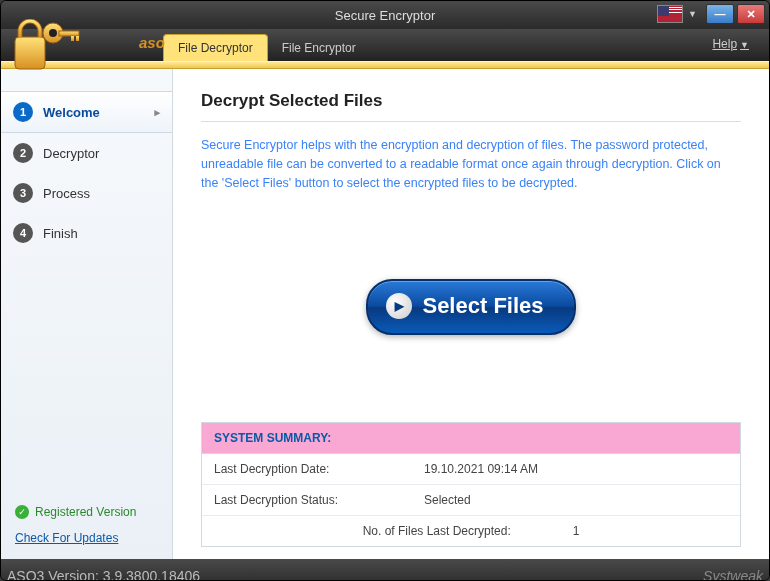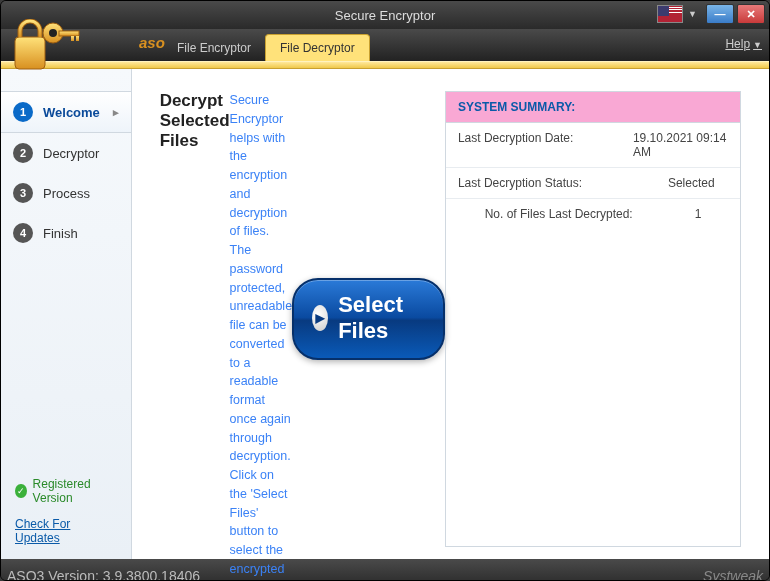--- a/index.html
+++ b/index.html
@@ -14,21 +14,21 @@
 .winbtn { width: 28px; height: 20px; border: 1px solid #333; border-radius: 2px; display: flex; align-items: center; justify-content: center; font-size: 11px; font-weight: bold; }
 .winbtn.min { background: linear-gradient(to bottom, #7ab5e8, #3a7cc8); color: #fff; }
 .winbtn.close { background: linear-gradient(to bottom, #e87a7a, #c83a3a); color: #fff; }
 
 
 .headerbar { height: 32px; background: linear-gradient(to bottom, #4a4a4a, #222); display: flex; align-items: flex-end; padding-left: 94px; position: relative; }
 .brand { position: absolute; left: 94px; top: 5px; color: #d89020; font-style: italic; font-weight: bold; font-size: 15px; margin-left: 44px; }
 .tabs { display: flex; margin-left: 68px; align-items: flex-end; height: 100%; }
 .tab { padding: 6px 14px 6px; color: #ccc; font-size: 12px; cursor: pointer; border-top-left-radius: 4px; border-top-right-radius: 4px; }
 .tab.active { background: #ffe27a; color: #333; border: 1px solid #c8a030; border-bottom: none; }
-.help { position: absolute; right: 7px; top: 8px; color: #ccc; font-size: 12px; text-decoration: underline; cursor: pointer; }
+.help { position: absolute; right: 20px; top: 8px; color: #ccc; font-size: 12px; text-decoration: underline; cursor: pointer; }
 .help-arrow { font-size: 9px; margin-left: 3px; text-decoration: none; }
 
 
 .goldstrip { height: 8px; background: linear-gradient(to bottom, #ffe89a, #f0c94a); border-top: 1px solid #fff3c0; border-bottom: 1px solid #c8a030; }
 
 
 .keyicon { position: absolute; left: 8px; top: 18px; width: 72px; height: 58px; z-index: 5; }
 
 
 .main { display: flex; height: 490px; background: #fff; }
@@ -39,21 +39,21 @@
 .step.active { background: linear-gradient(to bottom, #fff, #eef4fa); color: #0a4a9a; font-weight: bold; border-top: 1px solid #d0d8e0; border-bottom: 1px solid #d0d8e0; }
 .step.active::after { content: '▸'; position: absolute; right: 12px; color: #888; font-size: 11px; }
 .stepnum { width: 20px; height: 20px; border-radius: 50%; background: #555; color: #fff; display: inline-flex; align-items: center; justify-content: center; font-size: 11px; font-weight: bold; margin-right: 10px; }
 .step.active .stepnum { background: #0a6ac8; }
 .sidebar-bottom { margin-top: auto; padding: 14px; font-size: 12px; }
 .registered { color: #2a8a2a; display: flex; align-items: center; gap: 6px; margin-bottom: 12px; }
 .checkcircle { width: 14px; height: 14px; border-radius: 50%; background: #3ab03a; color: #fff; display: inline-flex; align-items: center; justify-content: center; font-size: 9px; }
 .updates { color: #0a5aa8; text-decoration: underline; cursor: pointer; }
 
 
-.content { flex: 1; padding: 22px 28px 12px; display: flex; flex-direction: row; }
+.content { flex: 1; padding: 22px 28px 12px; display: flex; flex-direction: column; }
 .h1 { font-size: 17px; font-weight: bold; color: #222; margin-bottom: 10px; }
 .hr { border: none; border-top: 1px solid #ddd; margin-bottom: 14px; }
 .desc { font-size: 12.5px; color: #3b82f6; line-height: 1.5; }
 
 .bigbtn-wrap { display: flex; justify-content: center; align-items: center; flex: 1; }
 .bigbtn { background: linear-gradient(to bottom, #2a7ad8, #0a4aa0 48%, #083a80 52%, #0a5ab8); color: #fff; font-size: 22px; font-weight: bold; padding: 12px 30px 14px 18px; border-radius: 26px; border: 2px solid #06306a; box-shadow: 0 2px 6px rgba(0,0,0,.3), inset 0 1px 0 rgba(255,255,255,.3); cursor: pointer; display: flex; align-items: center; gap: 10px; }
 .bigbtn .playcircle { width: 26px; height: 26px; border-radius: 50%; background: radial-gradient(circle at 35% 35%, #fff, #ccc); display: inline-flex; align-items: center; justify-content: center; color: #083a80; font-size: 12px; }
 
 .summary { border: 1px solid #d0d8e0; }
 .summary-head { background: #f9a8d4; color: #0a5aa8; font-size: 12px; font-weight: bold; padding: 8px 12px; border-bottom: 1px solid #d0d8e0; }
@@ -94,22 +94,22 @@
     <circle cx="44" cy="14" r="4" fill="#222"></circle>
     <rect x="50" y="12" width="20" height="5" fill="url(#gold)" stroke="#a06010"></rect>
     <rect x="62" y="17" width="3" height="5" fill="url(#gold)"></rect>
     <rect x="67" y="17" width="3" height="5" fill="url(#gold)"></rect>
   </svg>
 </div>
 
 <div class="headerbar">
   <span class="brand">aso</span>
   <div class="tabs">
+    <div class="tab active">File Decryptor</div>
     <div class="tab">File Encryptor</div>
-    <div class="tab active">File Decryptor</div>
   </div>
   <span class="help"><span>Help</span><span class="help-arrow">▼</span></span>
 </div>
 
 <div class="goldstrip"></div>
 
 <div class="main">
 
   <div class="sidebar">
     <div class="step active">

